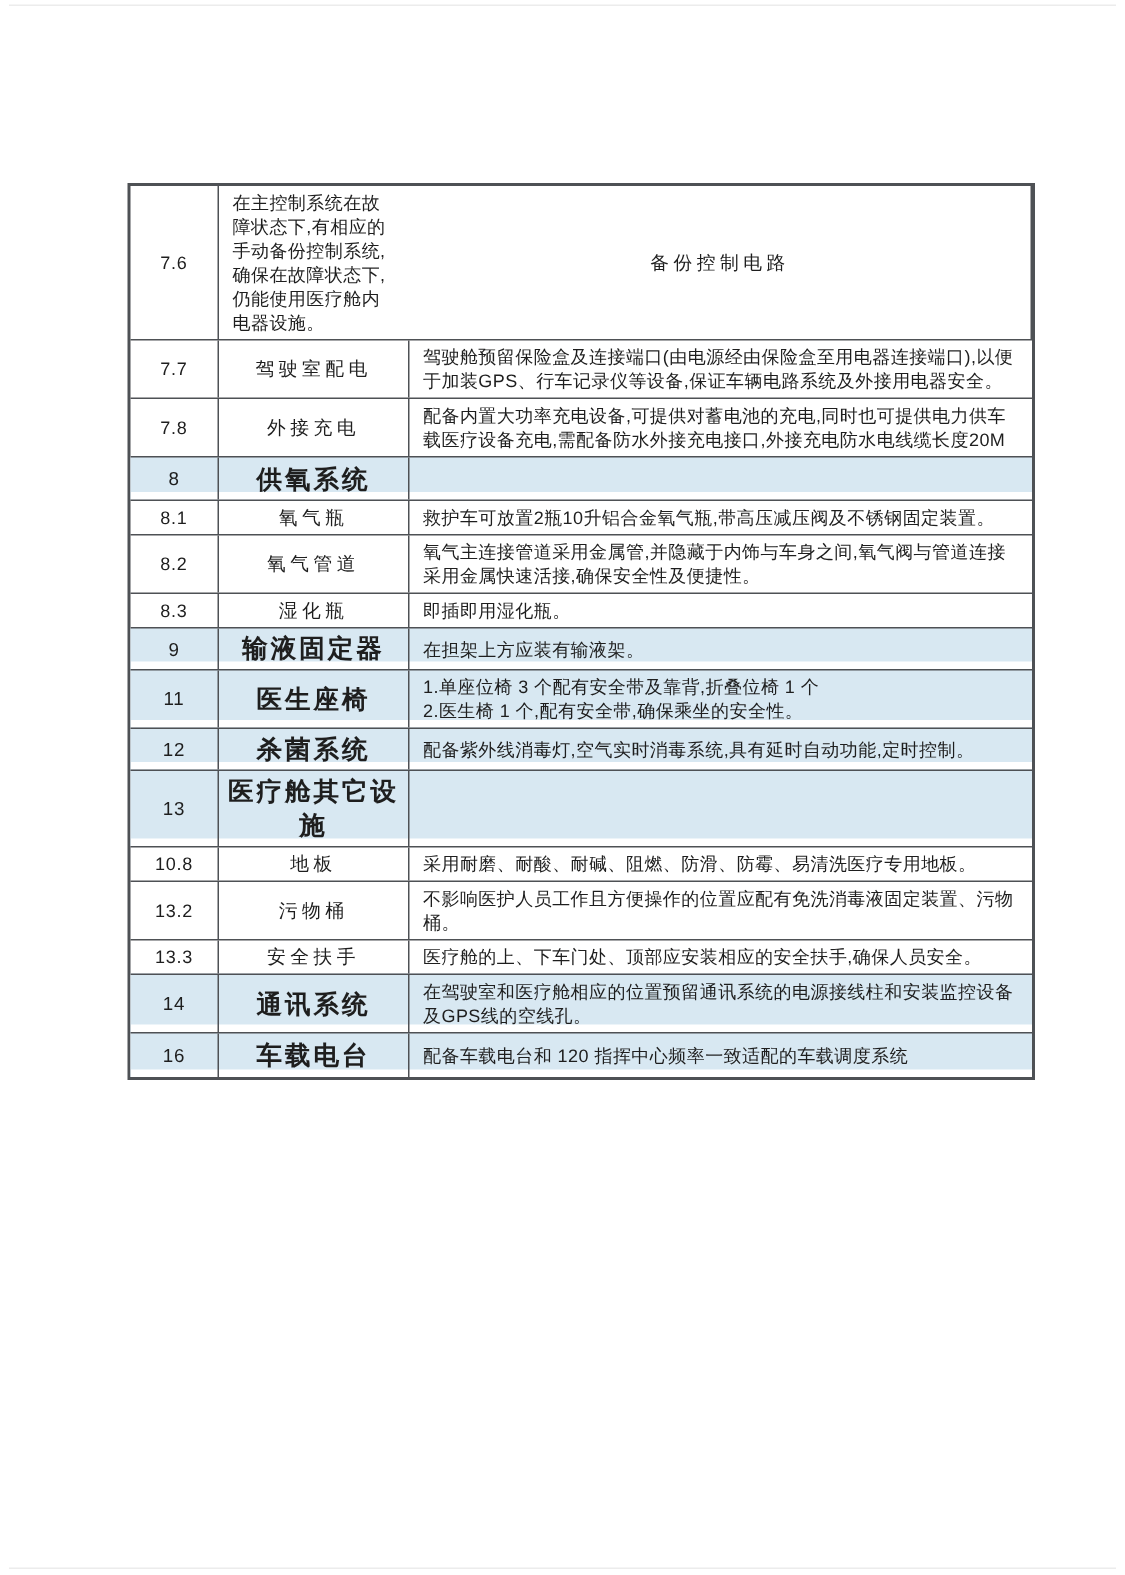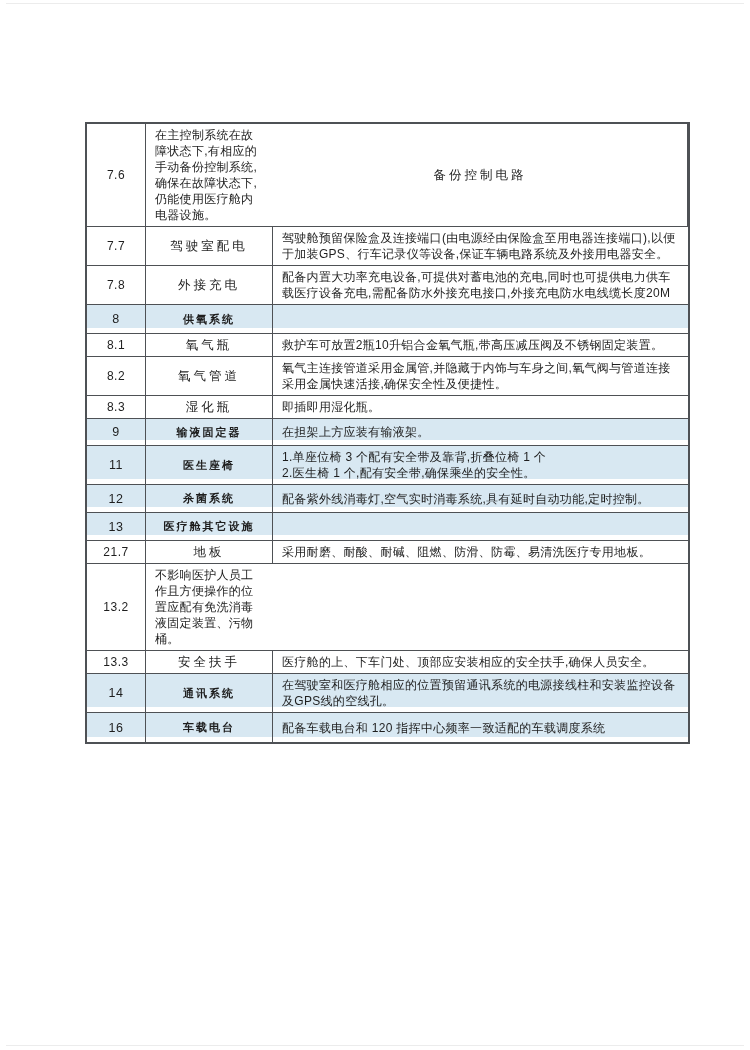--- a/index.html
+++ b/index.html
@@ -61,21 +61,21 @@
   .name {
     justify-content: center;
     text-align: center;
     font-size: 12.5px;
     letter-spacing: 3px;
     border-right: 1.5px solid #4e5155;
     padding: 2px 3px;
   }
   .row.section .name {
     font-weight: bold;
-    font-size: 11px;
+    font-size: 17px;
     letter-spacing: 2px;
     font-family: Liberation Serif, serif;
   }
   .row.section .num { font-size: 12.5px; }
   .desc {
     justify-content: flex-start;
     font-size: 12px;
     line-height: 16px;
     letter-spacing: 0.3px;
     padding: 3px 8px 3px 9px;
@@ -152,27 +152,28 @@
       <div class="cell desc">配备紫外线消毒灯,空气实时消毒系统,具有延时自动功能,定时控制。</div>
     </div>
 
     <div class="row section" style="min-height:28px">
       <div class="cell num">13</div>
       <div class="cell name">医疗舱其它设施</div>
       <div class="cell desc"></div>
     </div>
 
     <div class="row sub" style="min-height:20px">
-      <div class="cell num">21.7</div>
+      <div class="cell num">10.8</div>
       <div class="cell name">地板</div>
       <div class="cell desc">采用耐磨、耐酸、耐碱、阻燃、防滑、防霉、易清洗医疗专用地板。</div>
     </div>
 
     <div class="row sub" style="min-height:20px">
       <div class="cell num">13.2</div>
+      <div class="cell name">污物桶</div>
       <div class="cell desc">不影响医护人员工作且方便操作的位置应配有免洗消毒液固定装置、污物桶。</div>
     </div>
 
     <div class="row sub" style="min-height:20px">
       <div class="cell num">13.3</div>
       <div class="cell name">安全扶手</div>
       <div class="cell desc">医疗舱的上、下车门处、顶部应安装相应的安全扶手,确保人员安全。</div>
     </div>
 
     <div class="row section" style="min-height:33px">

